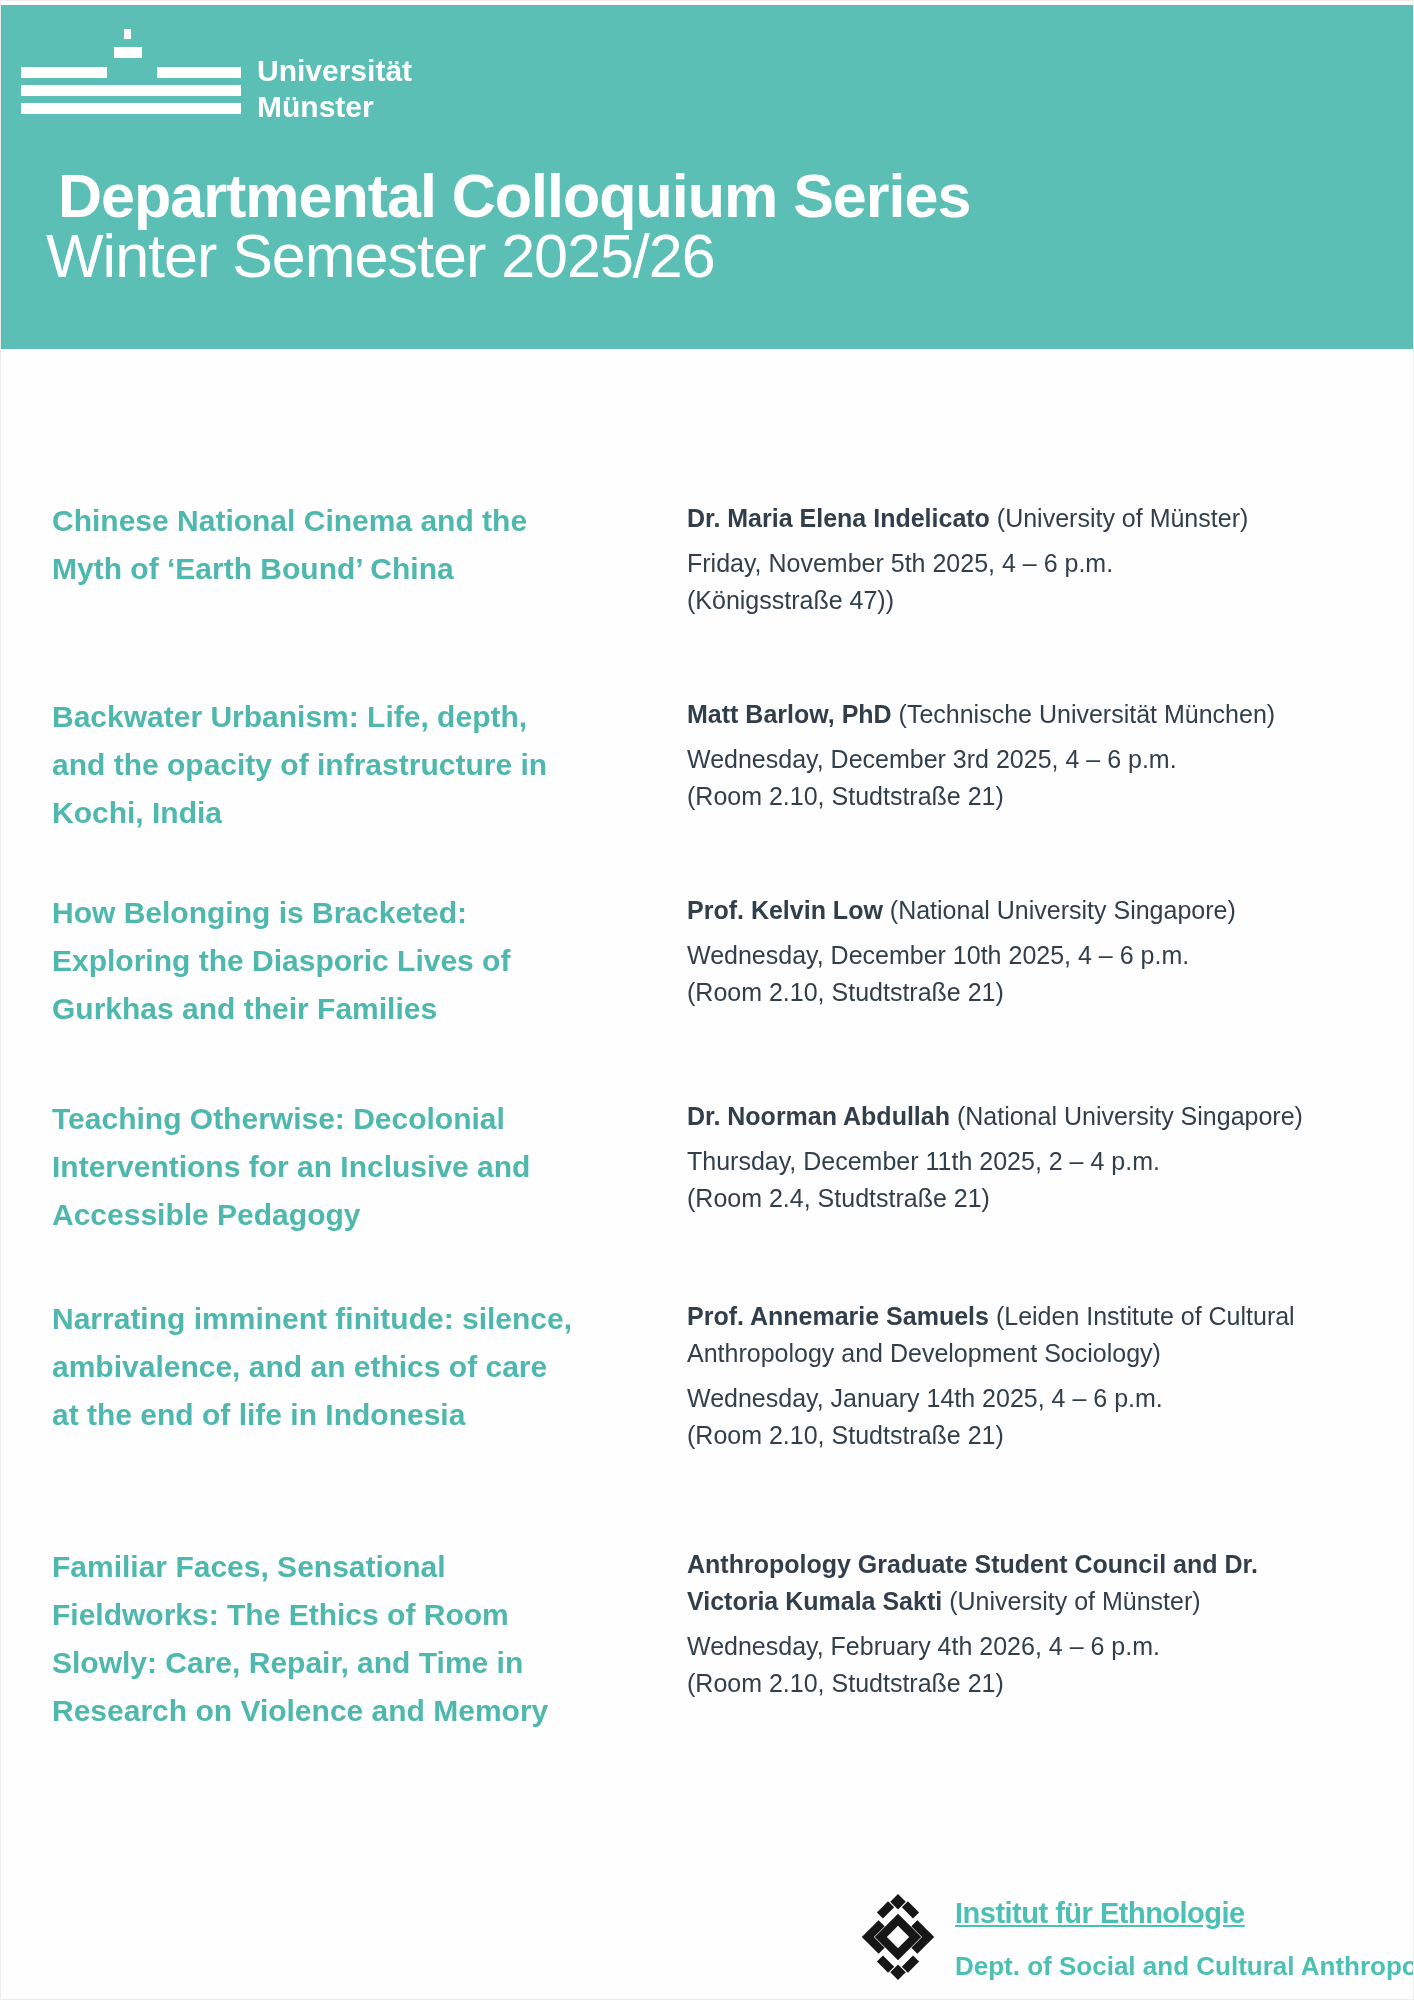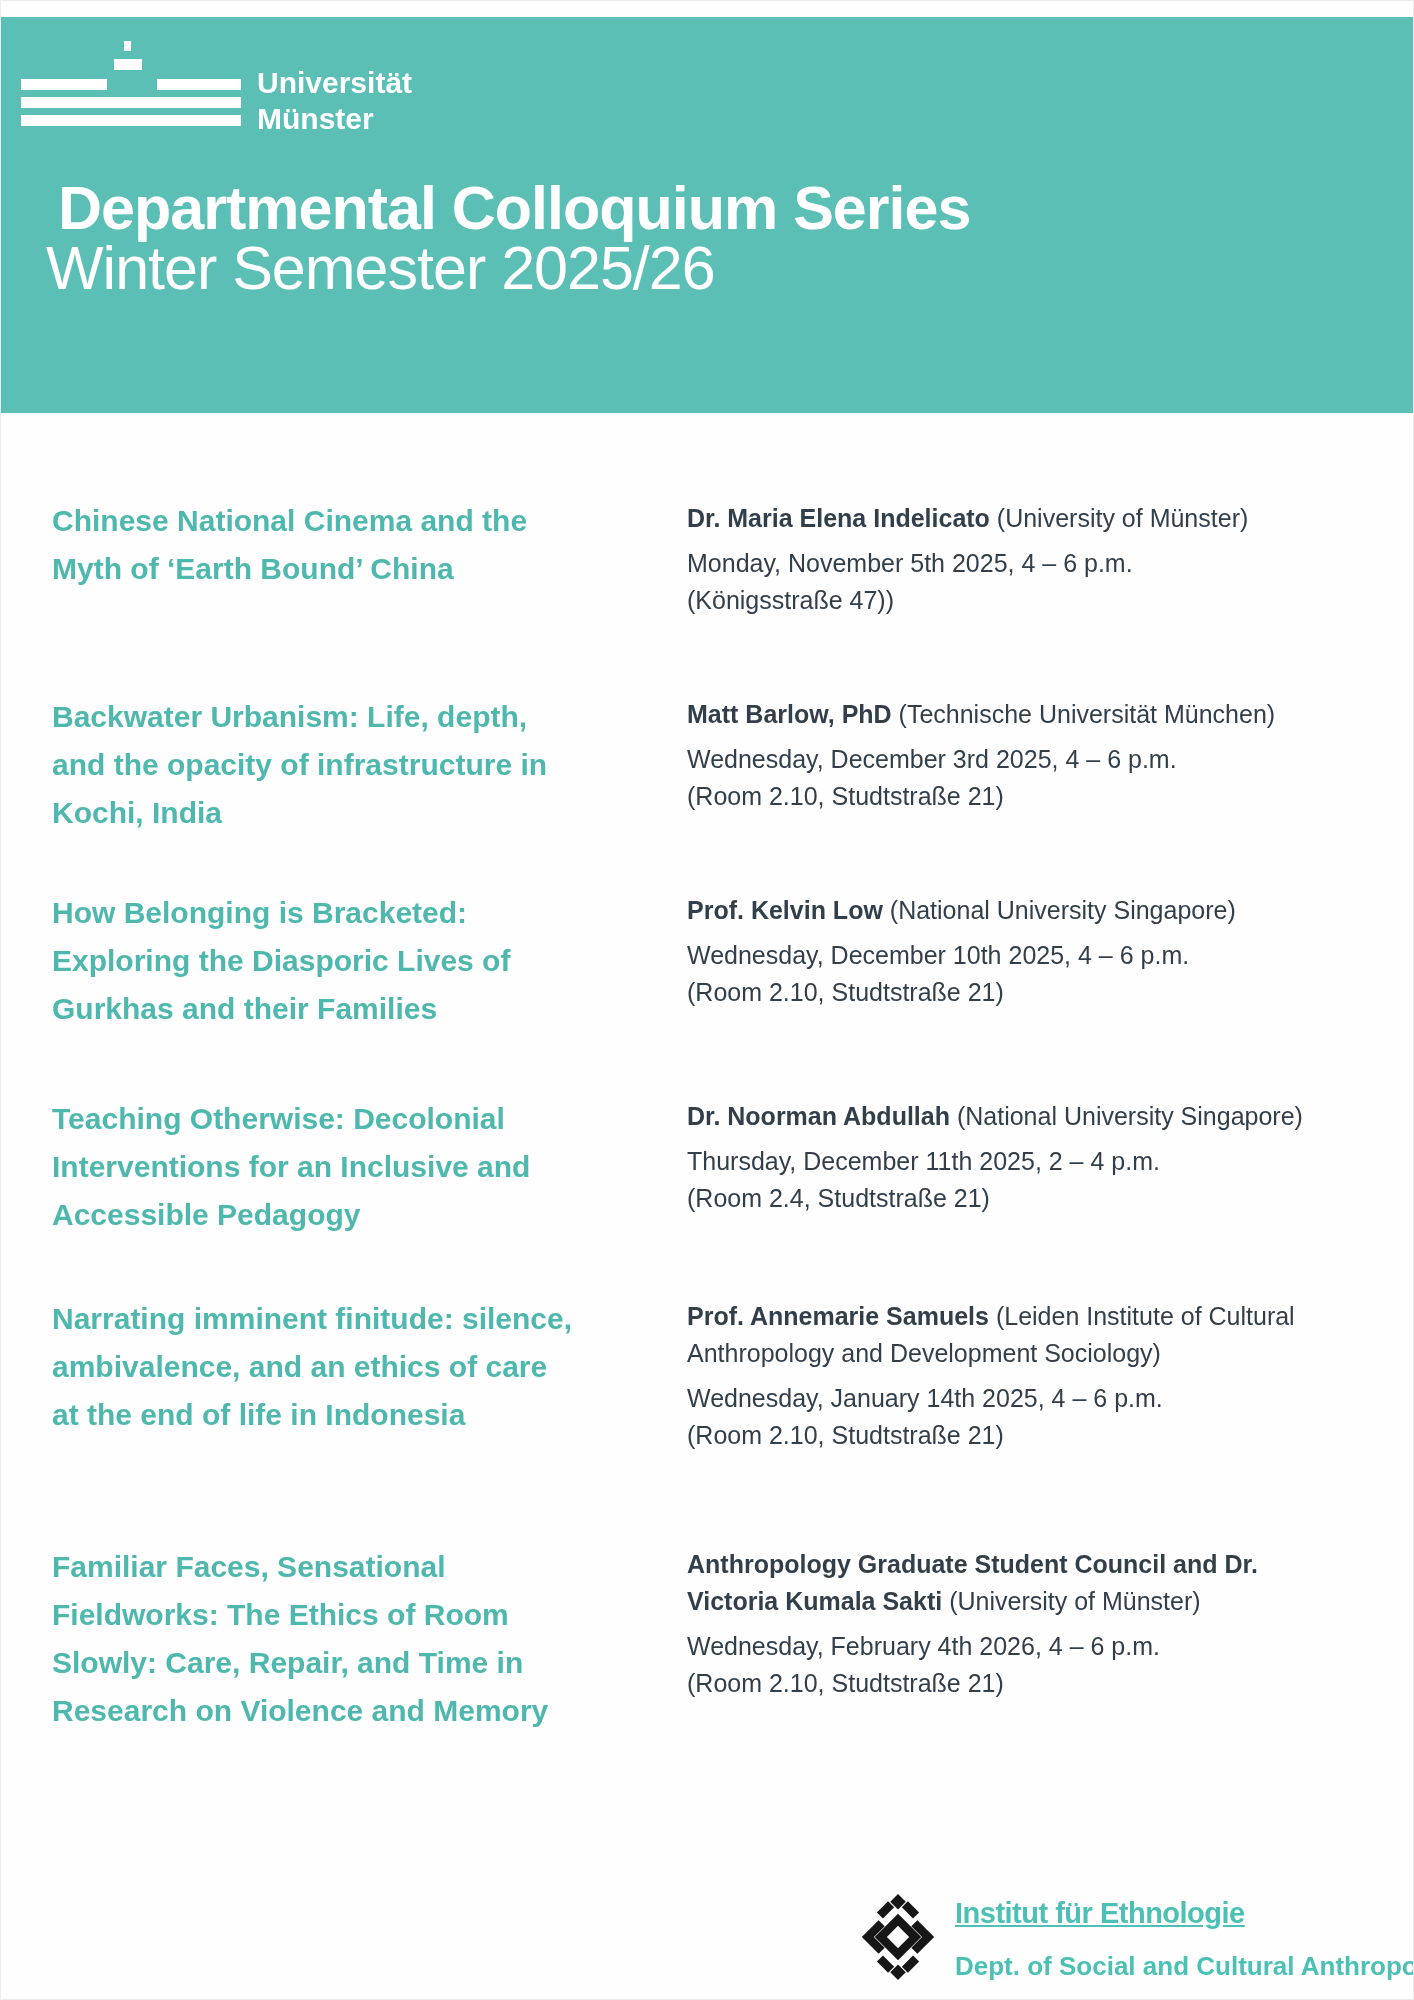--- a/index.html
+++ b/index.html
@@ -4,21 +4,21 @@
 <style>
   html,body { margin:0; padding:0; background:#ffffff; }
   .poster {
     position:relative; width:1414px; height:2000px;
     background:#fefefe; overflow:hidden; box-sizing:border-box;
     border:1px solid #ececec;
     font-family:"Liberation Sans", sans-serif;
   }
   
   .header {
-    position:absolute; top:16px; left:0; width:100%; height:396px;
+    position:absolute; top:4px; left:0; width:100%; height:344px;
     background:var(--brand-teal);
   }
   .logo { position:absolute; top:14px; left:16px; }
   .logo-mark { position:absolute; top:0; left:0; width:240px; height:100px; }
   .logo-mark .bar { position:absolute; background:var(--logo-white); }
   .bar-tick  { left:107px; top:10px;  width:7px;   height:10px; }
   .bar-cap   { left:97px;  top:28px;  width:28px;  height:11px; }
   .bar-r1a   { left:4px;   top:48px;  width:86px;  height:11px; }
   .bar-r1b   { left:140px; top:48px;  width:84px;  height:11px; }
   .bar-r2    { left:4px;   top:66px;  width:220px; height:11px; }
@@ -91,21 +91,21 @@
     <h2 class="page-subtitle">Winter Semester 2025/26</h2>
   </header>
 
   <section class="event" style="top:496px">
     <div class="event-title">
       <div class="tl">Chinese National Cinema and the</div>
       <div class="tl">Myth of ‘Earth Bound’ China</div>
     </div>
     <div class="event-details">
       <p class="speaker"><span class="b">Dr. Maria Elena Indelicato</span><span> (University of Münster)</span></p>
-      <p class="date">Monday, November 5th 2025, 4 – 6 p.m.</p>
+      <p class="date">Friday, November 5th 2025, 4 – 6 p.m.</p>
       <p class="loc">(Königsstraße 47))</p>
     </div>
   </section>
 
   <section class="event" style="top:692px">
     <div class="event-title">
       <div class="tl">Backwater Urbanism: Life, depth,</div>
       <div class="tl">and the opacity of infrastructure in</div>
       <div class="tl">Kochi, India</div>
     </div>

